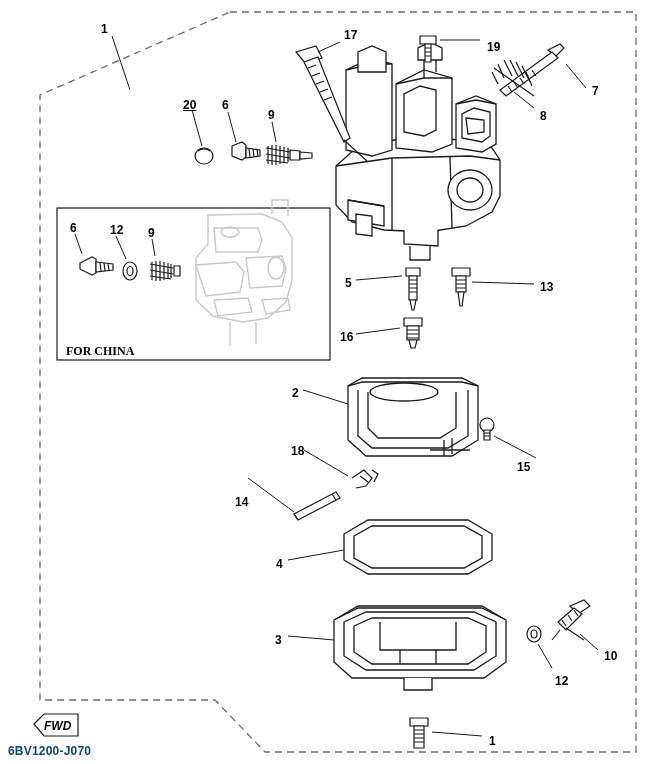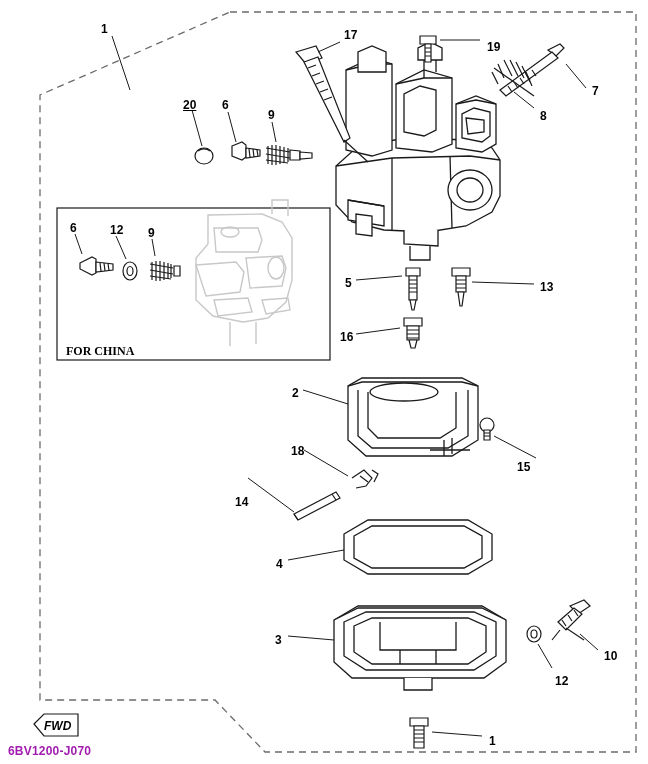--- a/index.html
+++ b/index.html
@@ -33,21 +33,21 @@
     white-space: nowrap;
   }
   .part-code {
     position: absolute;
     left: 8px;
     top: 744px;
     font-family: "Liberation Sans", sans-serif;
     font-size: 12px;
     font-weight: bold;
     letter-spacing: 0.2px;
-    color: #a21caf;
+    color: #0c4a6e;
   }
   .inset-label {
     position: absolute;
     left: 66px;
     top: 344px;
     font-family: Liberation Serif, serif;
     font-size: 12px;
     font-weight: bold;
     color: #000000;
   }

